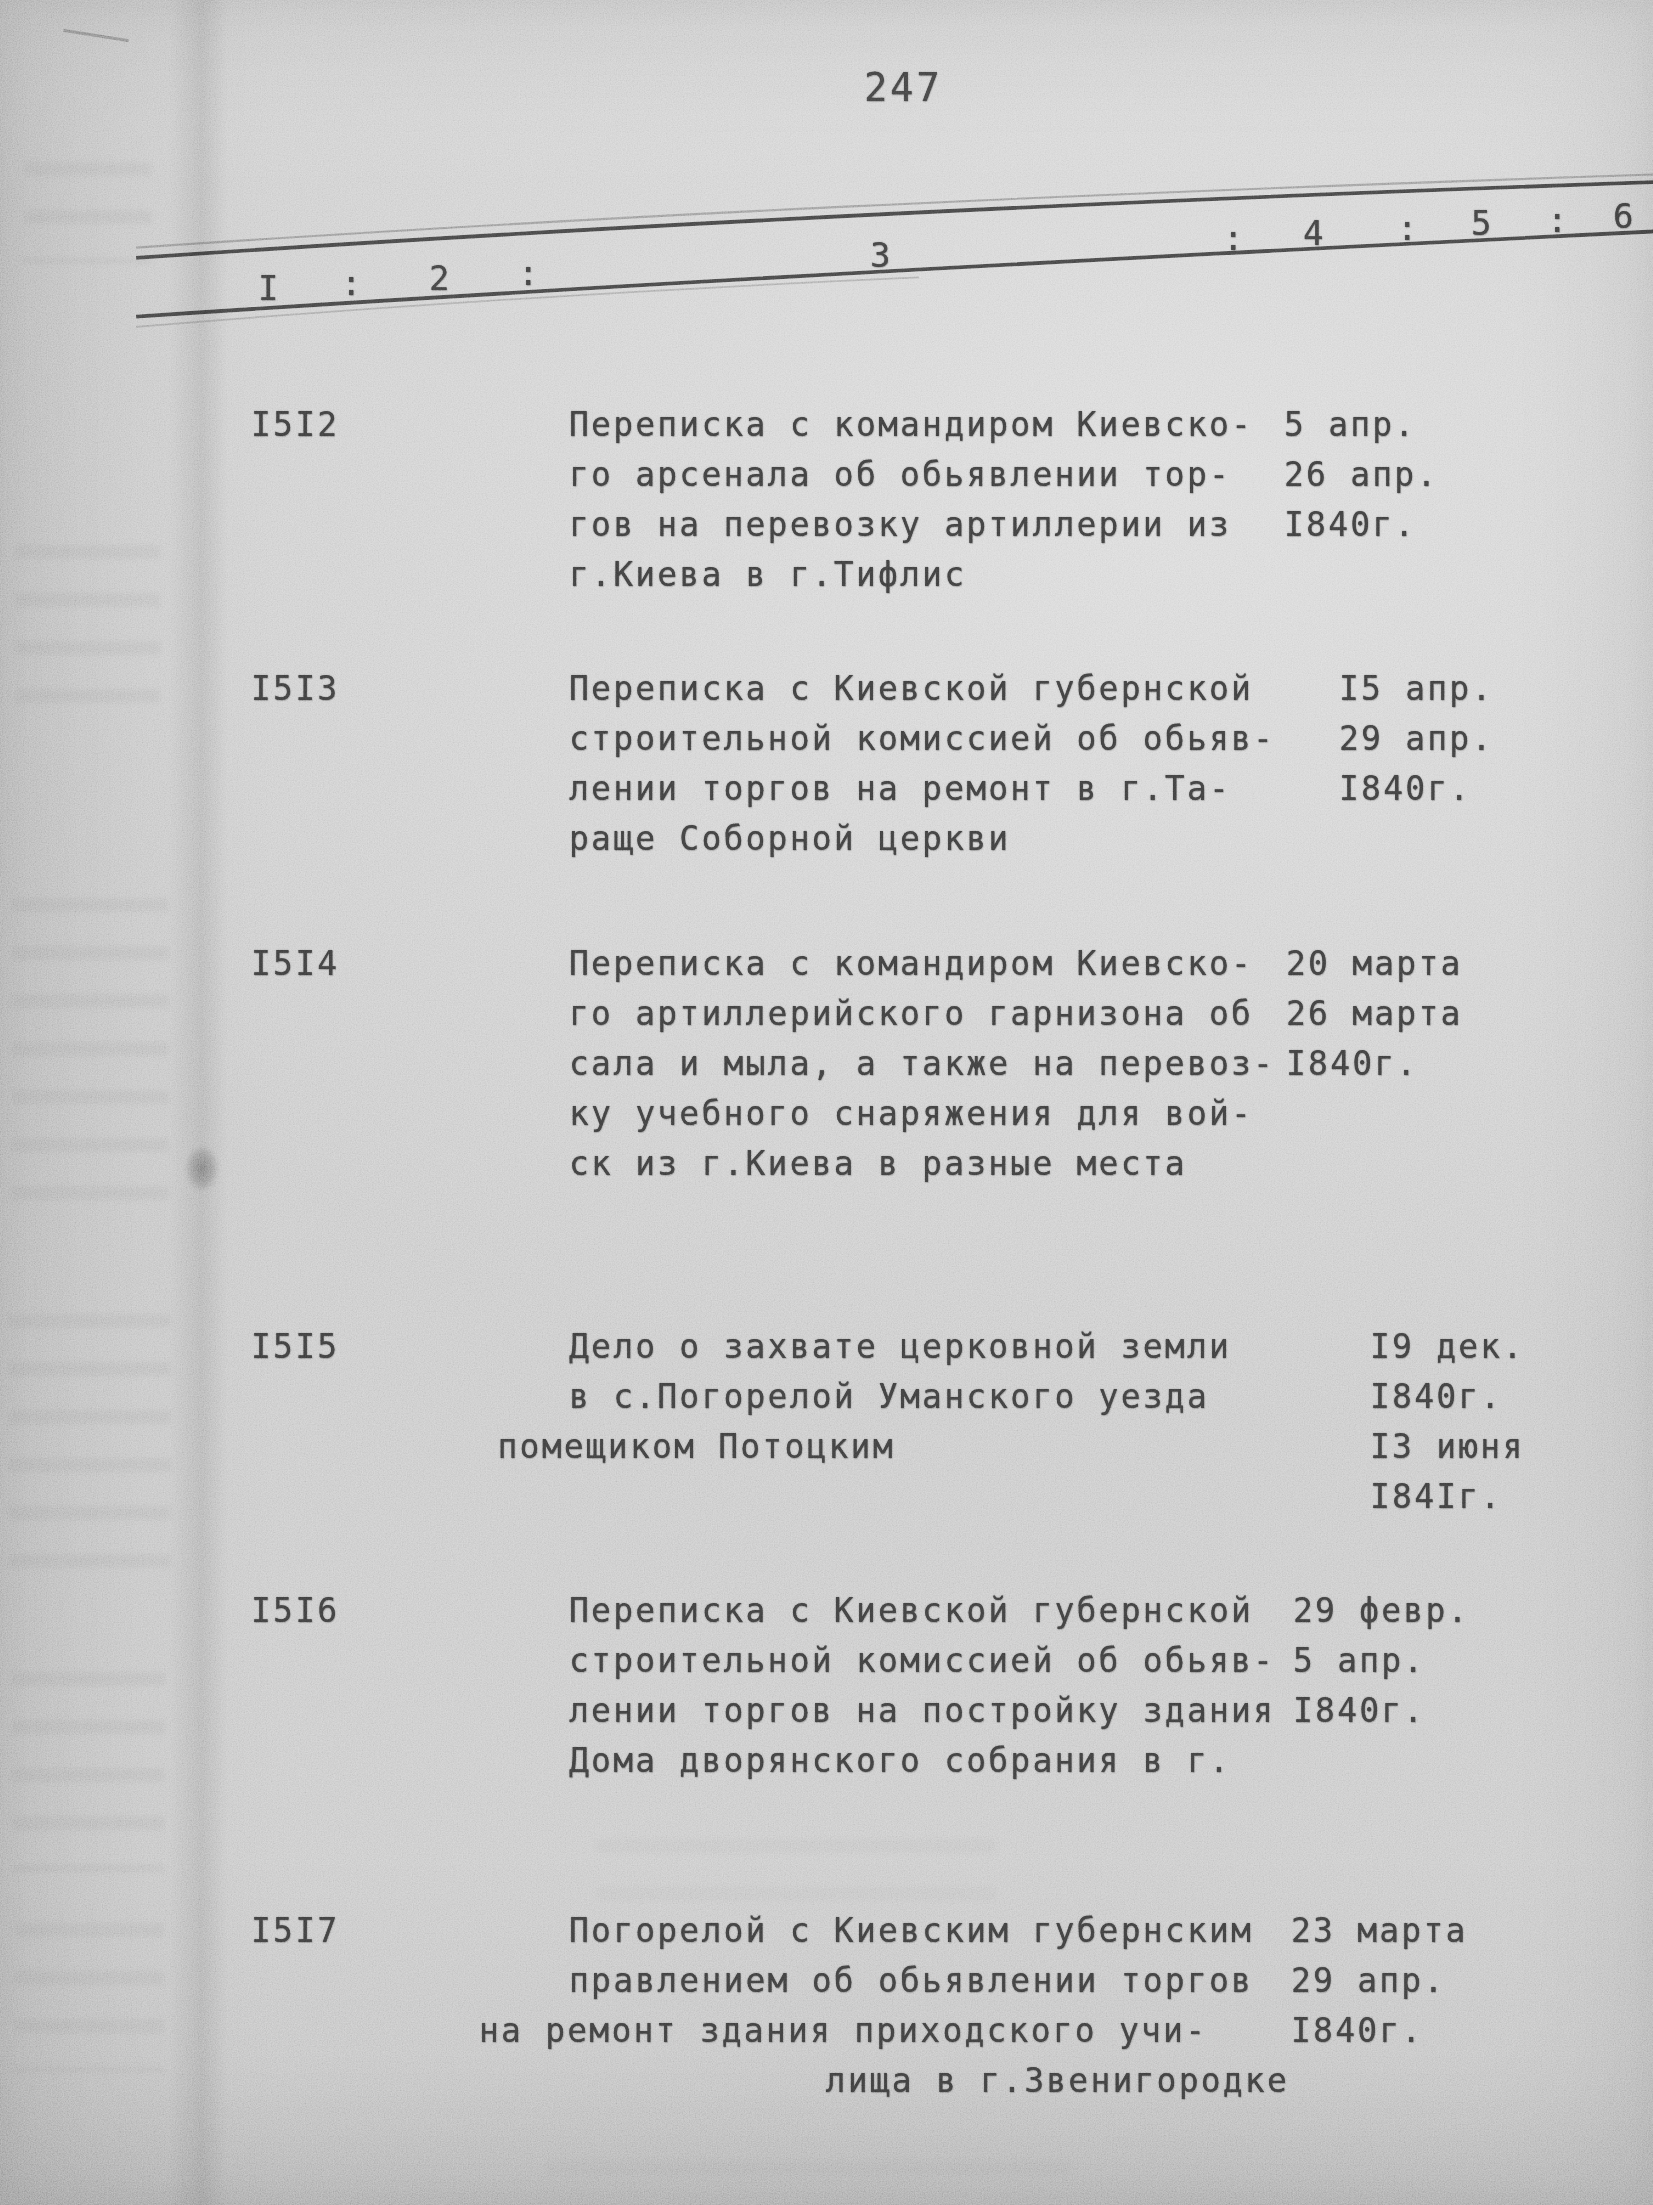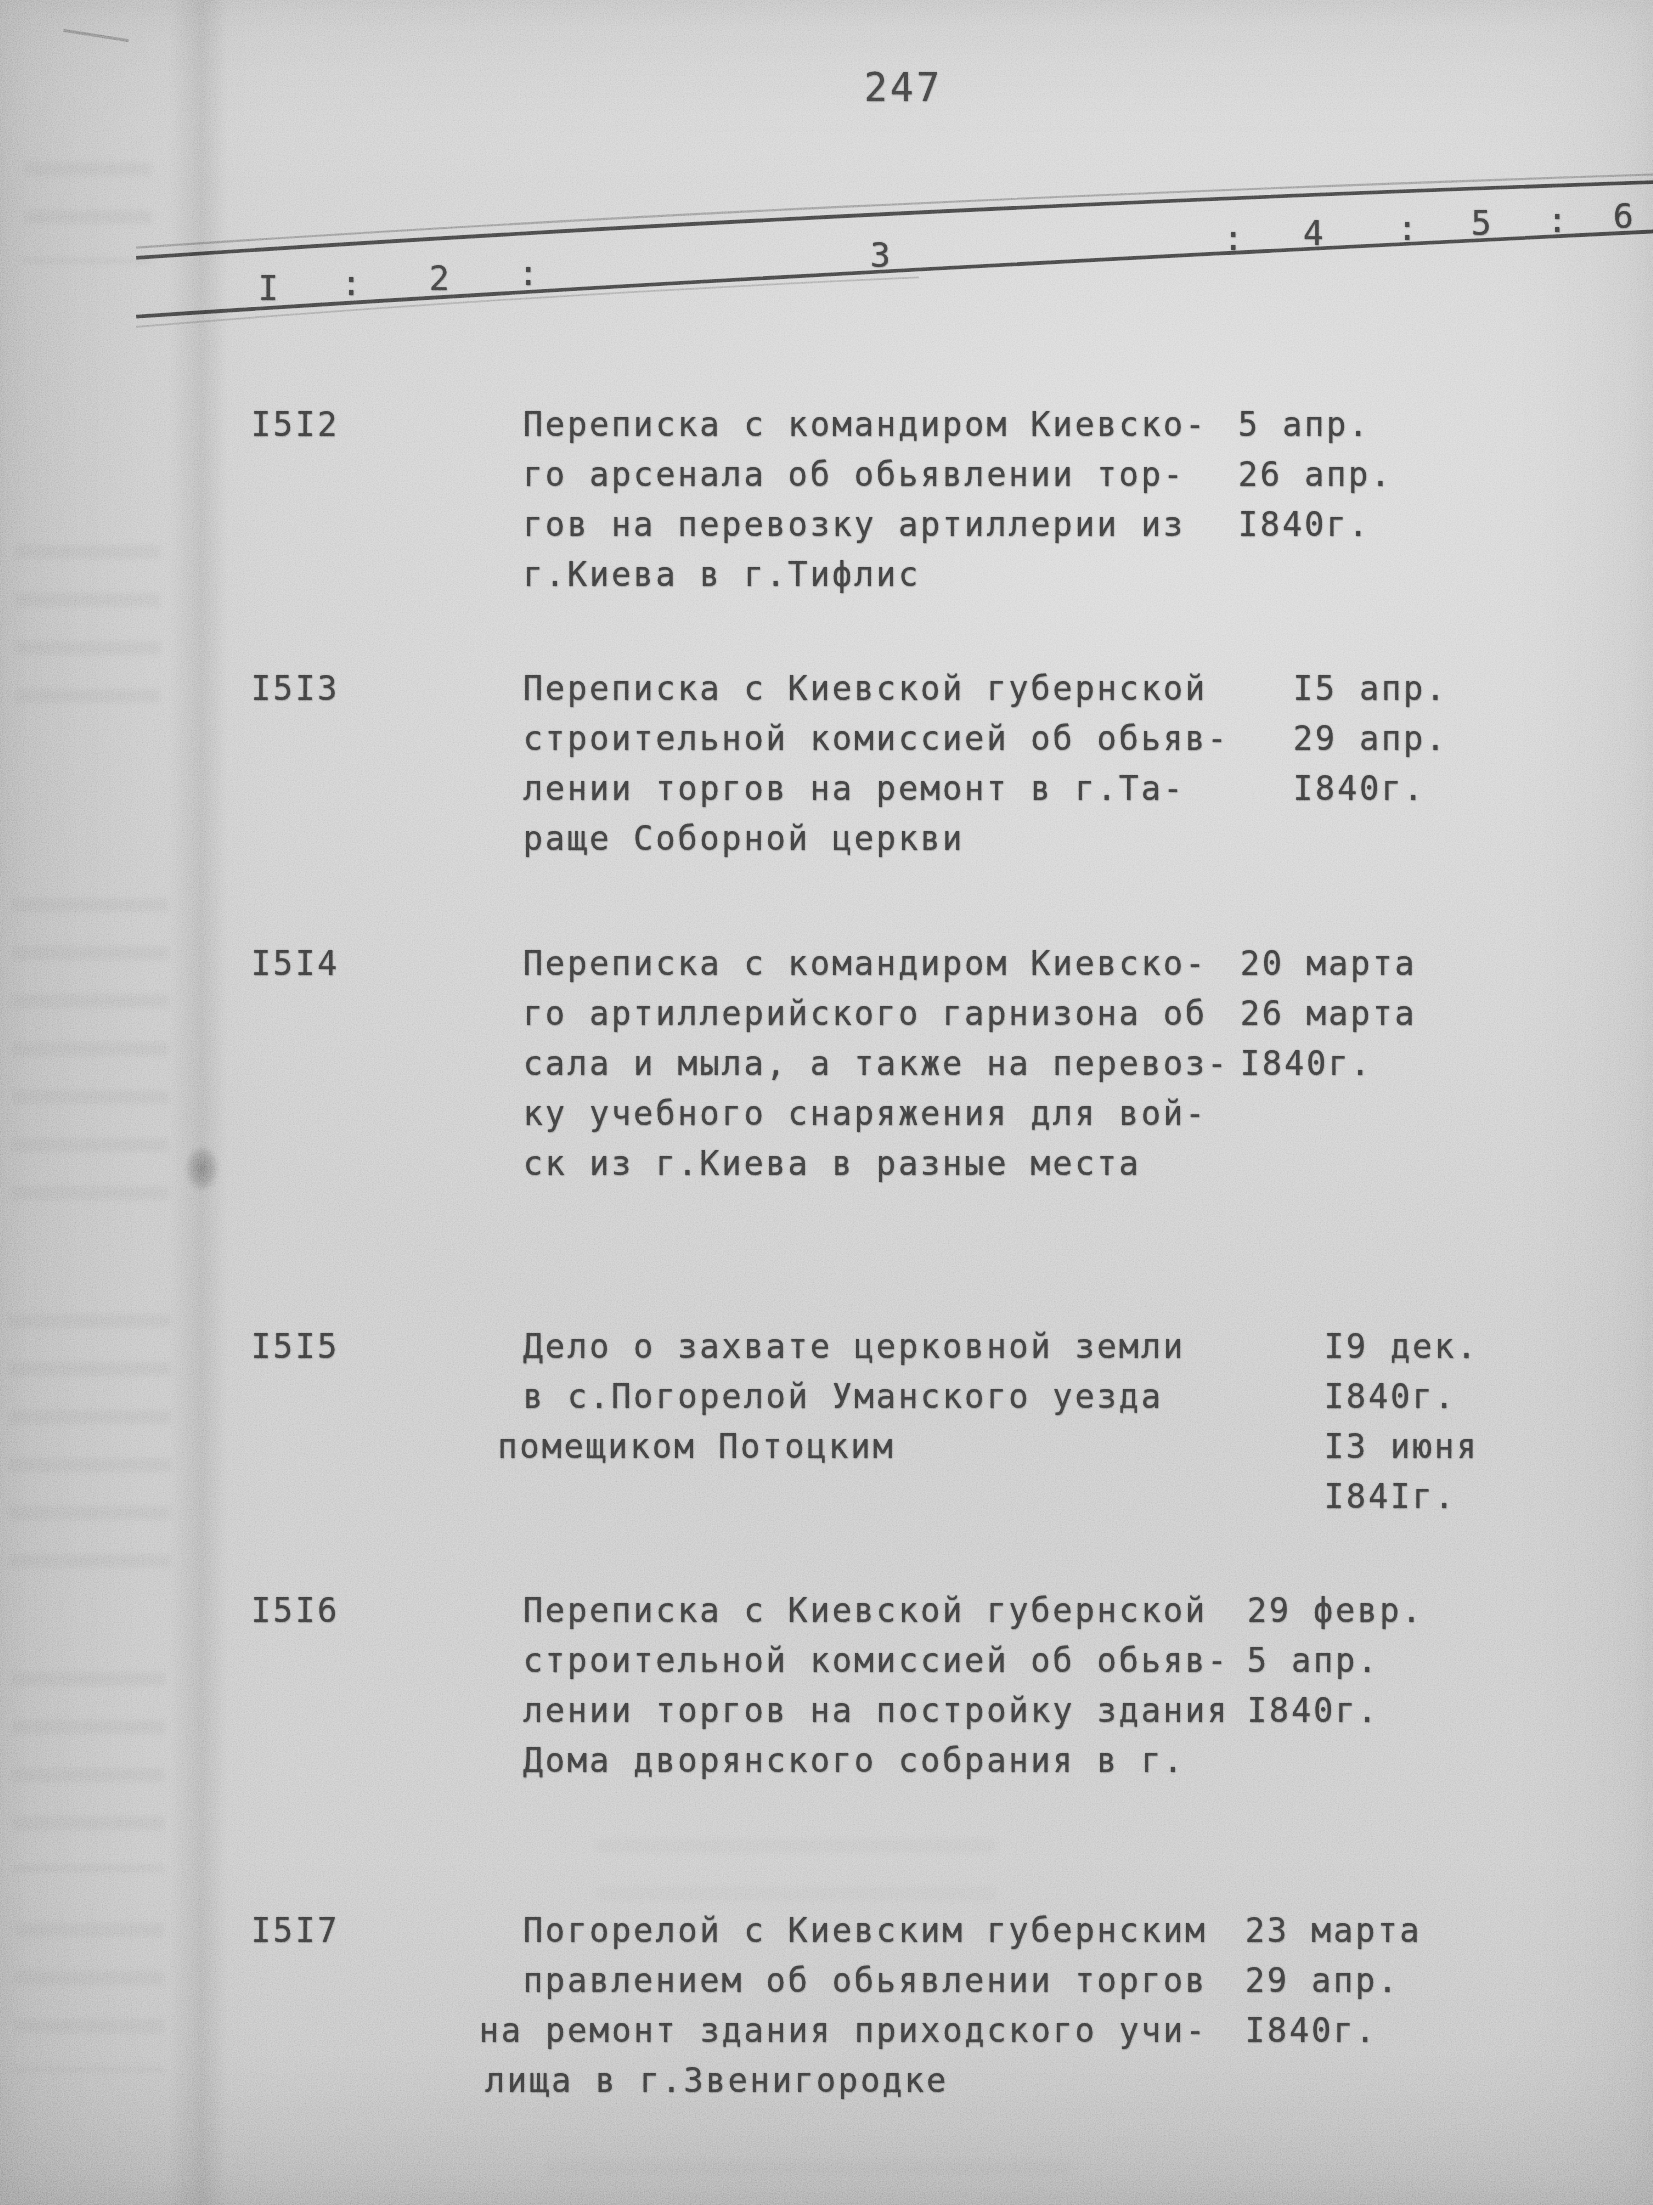--- a/index.html
+++ b/index.html
@@ -53,24 +53,24 @@
   .entries > .entry:nth-of-type(6){top:1906px;}
   .num{position:absolute;left:0;top:0;}
   .desc{position:absolute;left:272px;top:0;width:766px;}
   .dates{position:absolute;top:0;}
   .entries > .entry:nth-of-type(1) .dates{left:987px;}
   .entries > .entry:nth-of-type(2) .dates{left:1042px;}
   .entries > .entry:nth-of-type(3) .dates{left:989px;}
   .entries > .entry:nth-of-type(4) .dates{left:1073px;}
   .entries > .entry:nth-of-type(5) .dates{left:996px;}
   .entries > .entry:nth-of-type(6) .dates{left:994px;}
-  .line{white-space:nowrap;}
+  .line{white-space:nowrap;margin-left:46px;}
   .entries > .entry:nth-of-type(4) .desc .line:nth-of-type(3){margin-left:-25.5px;}
   .entries > .entry:nth-of-type(6) .desc .line:nth-of-type(3){margin-left:-44px;}
-  .entries > .entry:nth-of-type(6) .desc .line:nth-of-type(4){margin-left:-38px;}
+  .entries > .entry:nth-of-type(6) .desc .line:nth-of-type(4){margin-left:-38px;text-align:right;}
   
   .ghost{position:absolute;pointer-events:none;filter:blur(2.6px);opacity:.55;
     background:repeating-linear-gradient(180deg,
       rgba(115,115,115,0.20) 0px, rgba(115,115,115,0.20) 13.6px,
       rgba(0,0,0,0) 13.6px, rgba(0,0,0,0) 48px);}
   .ghost.faint{opacity:.3;}
   .ghost-1{left:24px;top:162px;width:128px;height:102px;}
   .ghost-2{left:15.3px;top:545px;width:145px;height:174px;}
   .ghost-3{left:12px;top:898px;width:157px;height:328px;}
   .ghost-4{left:8.5px;top:1314px;width:162px;height:272px;}

